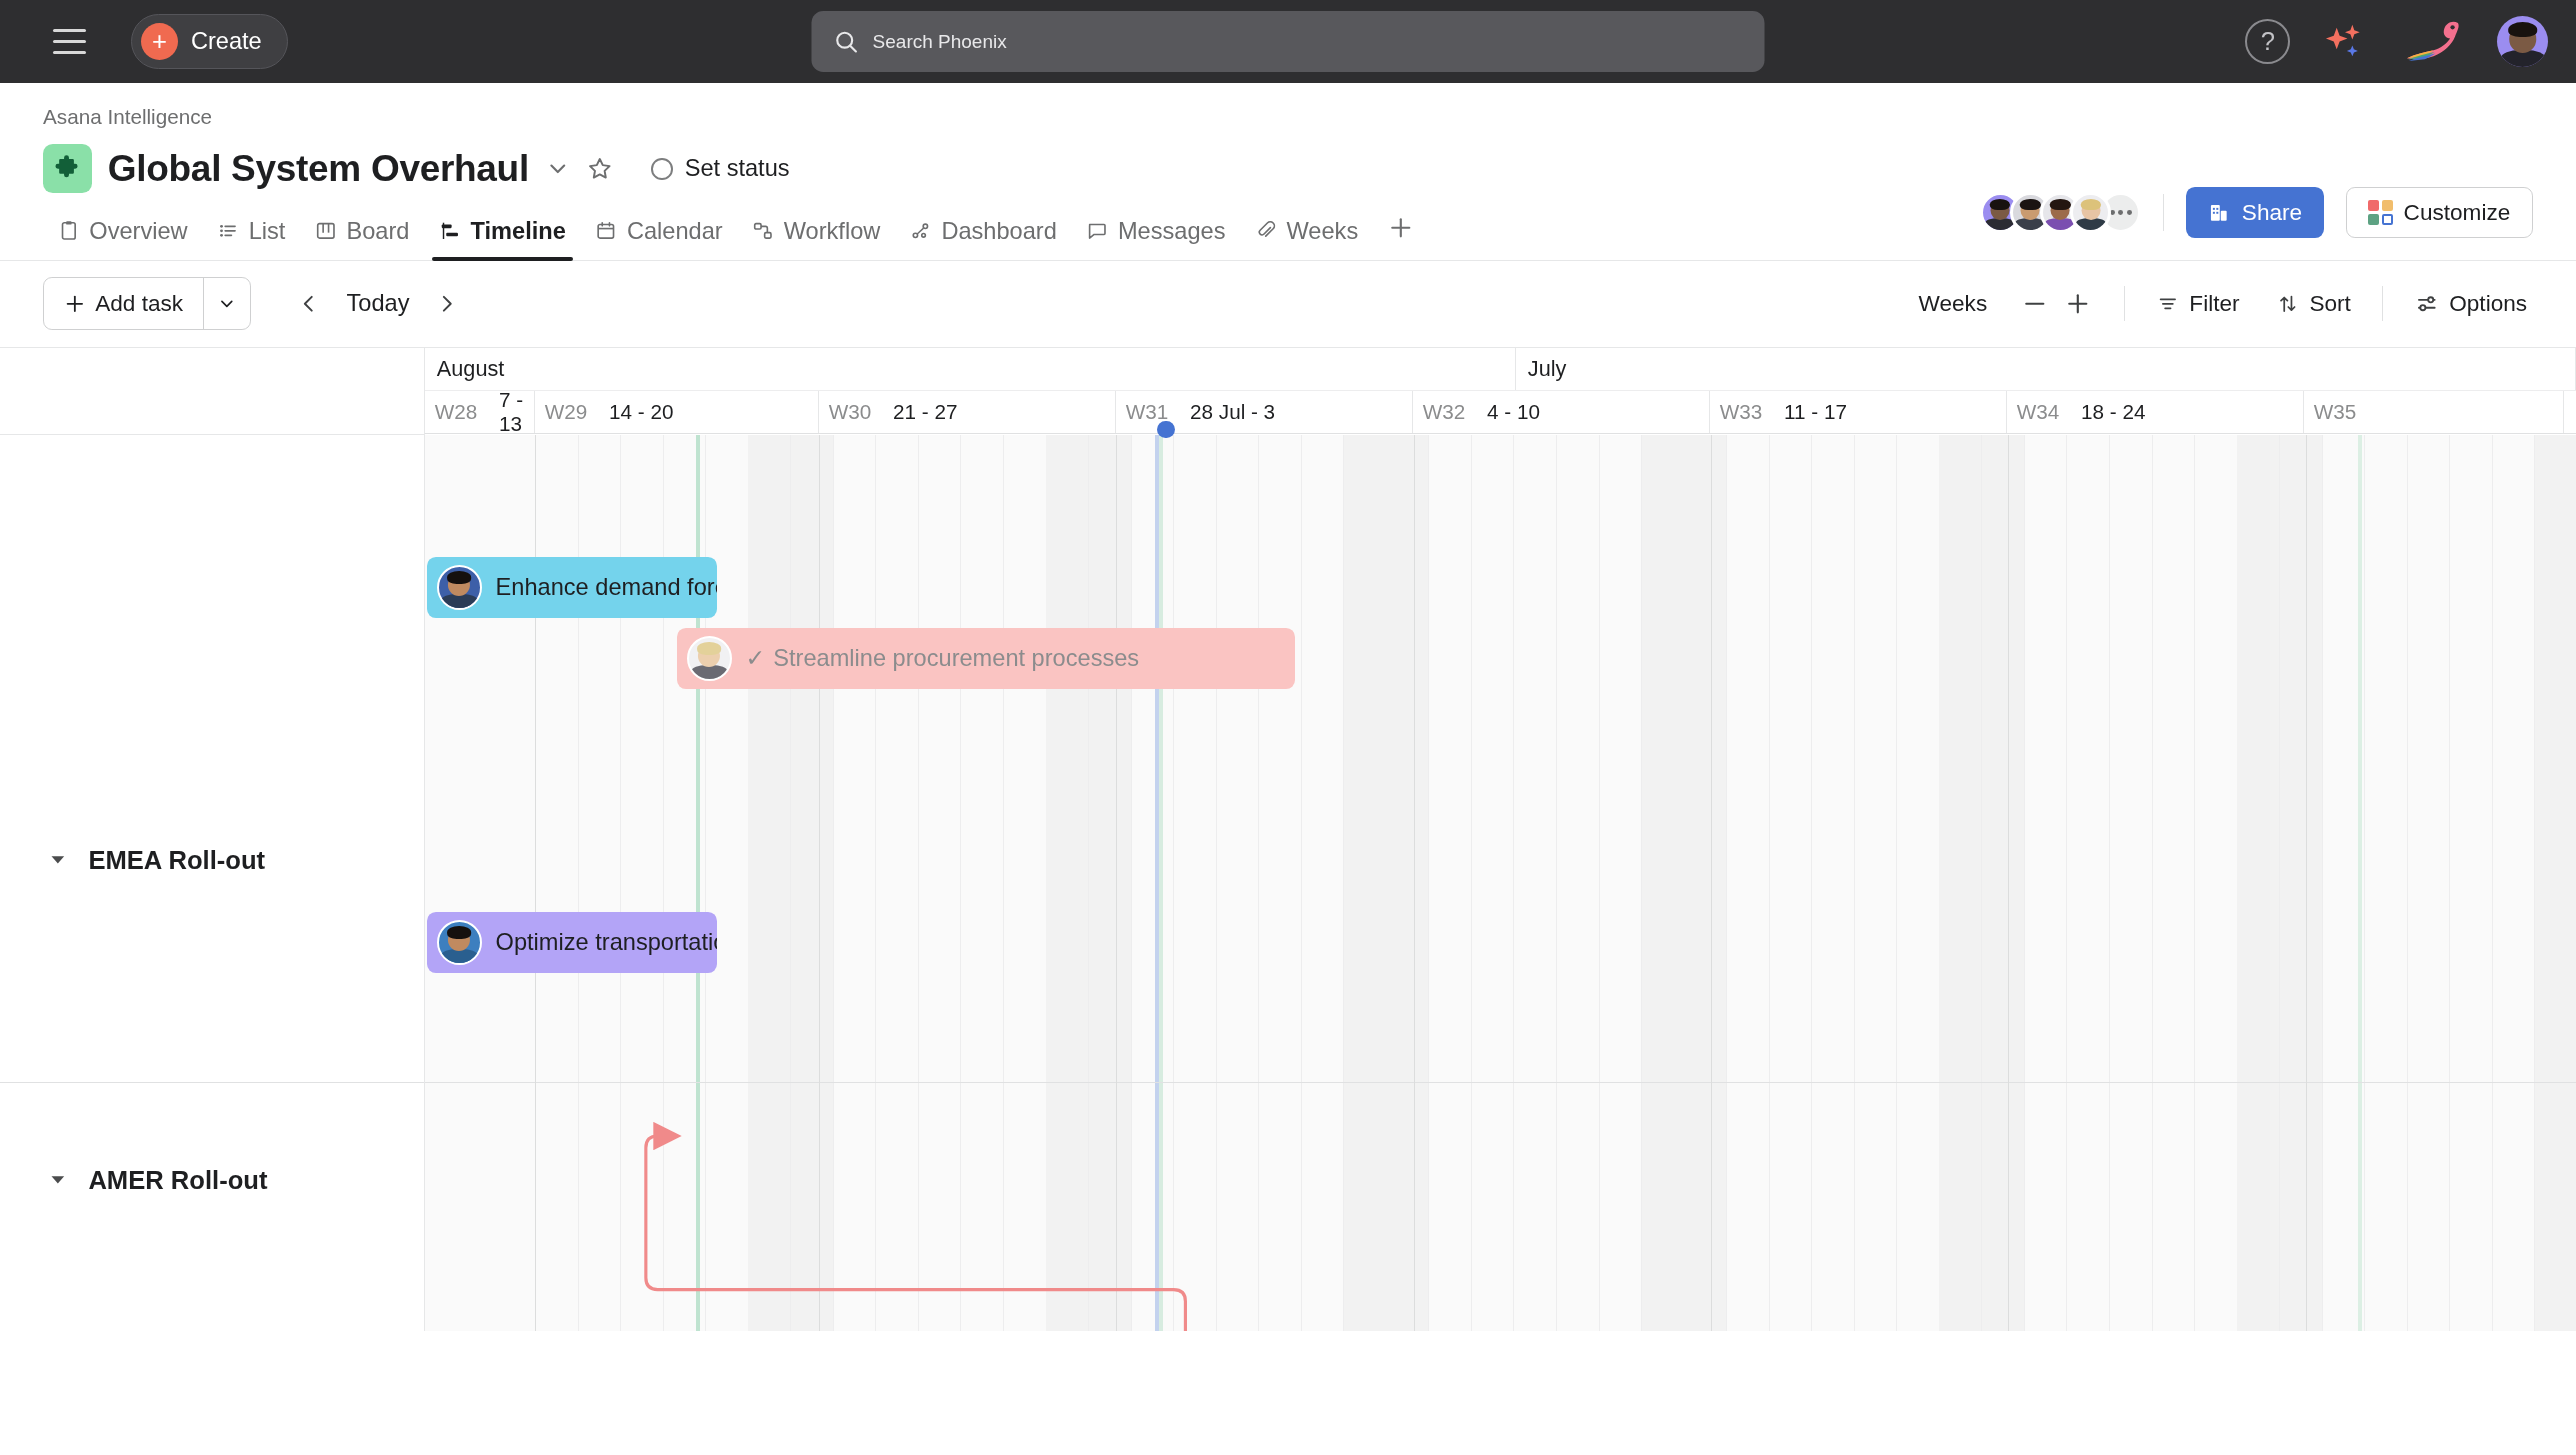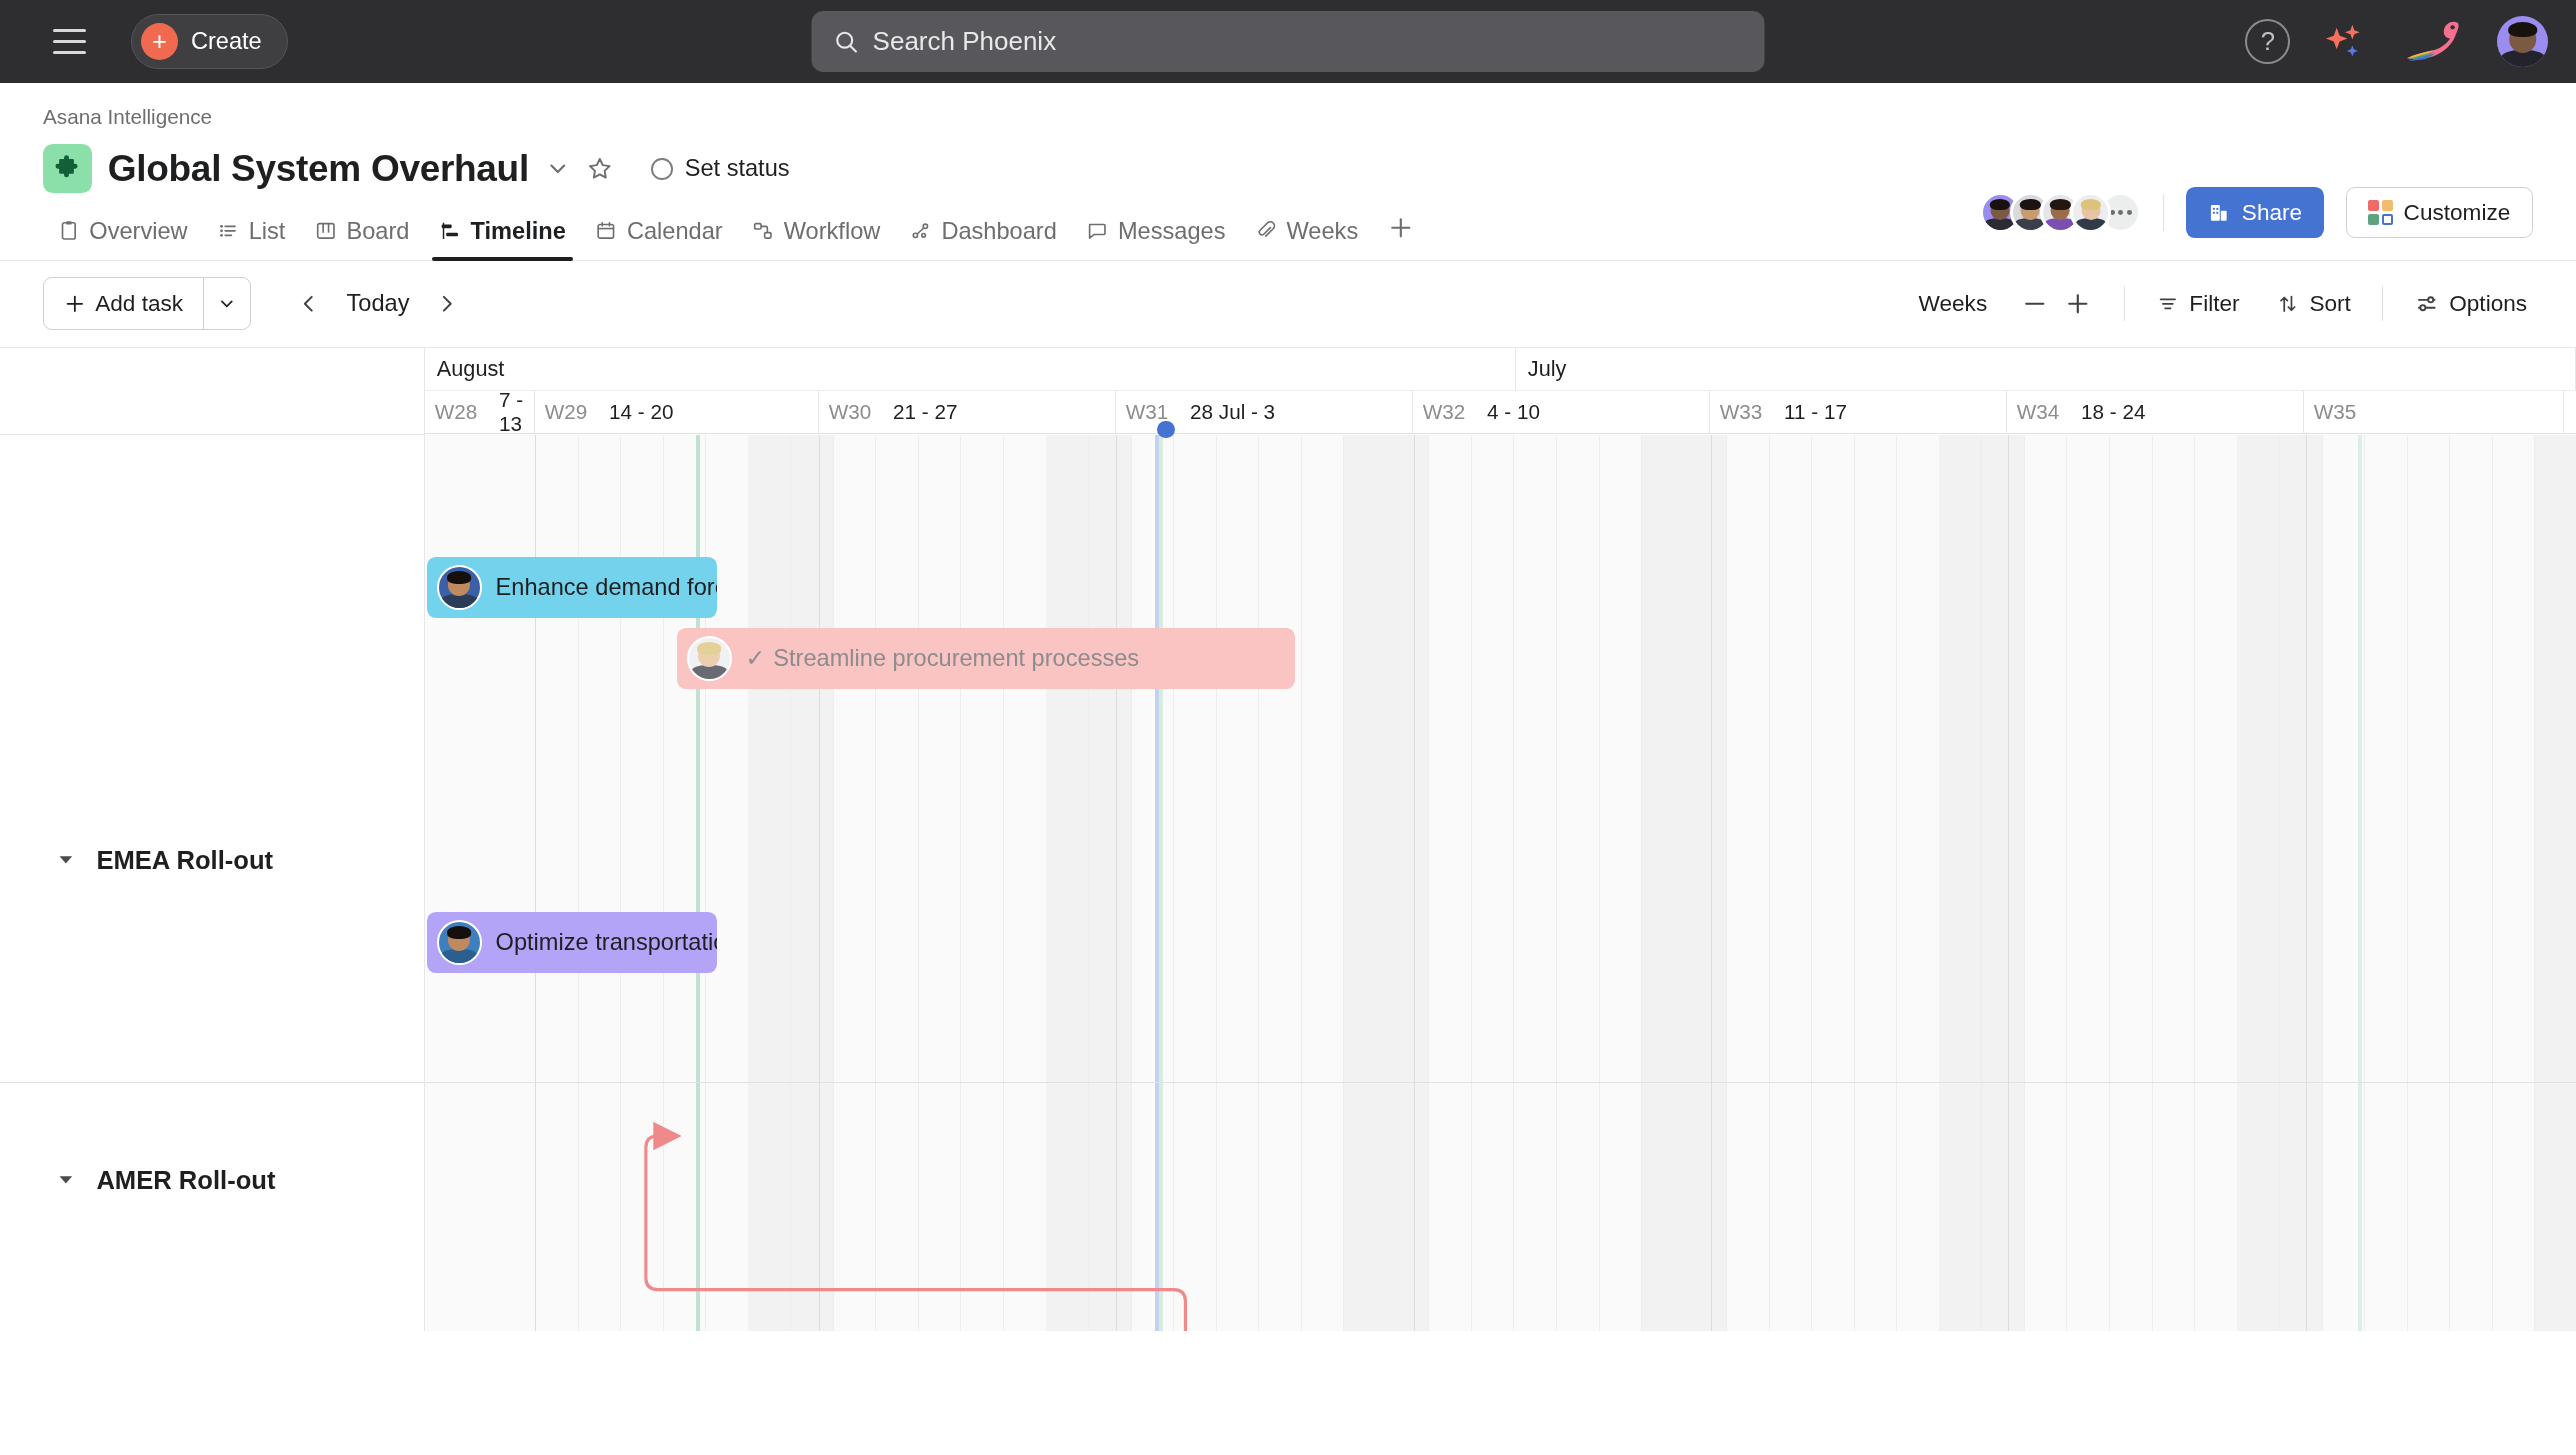--- a/index.html
+++ b/index.html
@@ -30,21 +30,21 @@
     display: flex; align-items: center; justify-content: center;
     color: #fff; font-size: 25.6px; line-height: 1; font-weight: 400;
   }
   .create-label { color: #fff; font-size: 23.6px; }
 
   .searchwrap {
     position: absolute; left: 50%; transform: translateX(-50%);
     width: 953px; height: 61px; background: #58585c; border-radius: 11.8px;
     display: flex; align-items: center; padding: 0 21.7px; gap: 13.8px; cursor: text;
   }
-  .search-text { color: #e8e8ea; font-size: 26px; }
+  .search-text { color: #e8e8ea; font-size: 19px; }
 
   .top-right { margin-left: auto; display: flex; align-items: center; gap: 33px; }
   .help-circle {
     width: 45px; height: 45px; border-radius: 50%; border: 2px solid #8a8a8e;
     display: flex; align-items: center; justify-content: center;
     color: #c2c2c6; font-size: 25.6px; cursor: pointer;
   }
   .ai-icon, .phoenix-icon { cursor: pointer; display: block; }
   .top-avatar {
     width: 51px; height: 51px; border-radius: 50%; overflow: hidden;
@@ -136,21 +136,21 @@
 
   
   .timeline { position: relative; height: 983px; overflow: hidden; display: flex; }
 
   .left-col {
     width: 425px; flex: 0 0 425px; border-right: 1px solid #e6e7e8;
     position: relative; background: #fff; z-index: 5;
   }
   .left-head { height: 87px; border-bottom: 1px solid #e6e7e8; background:#fff; }
   .section-label {
-    position: absolute; left: 55px; display: flex; align-items: center; gap: 19.7px;
+    position: absolute; left: 47px; display: flex; align-items: center; gap: 19.7px;
     cursor: pointer;
   }
   .sec-caret { display:flex; align-items:center; }
   .section-label span { font-size: 25.6px; font-weight: 700; color: #1e1f21; }
 
   .grid-col { flex: 1; position: relative; overflow: hidden; }
 
   .month-row { height: 43px; display: flex; border-bottom: 1px solid #ededee;
     background: #fff; position: relative; }
   .month-cell { font-size: 21.7px; color: #1e1f21; padding-left: 11.8px;

